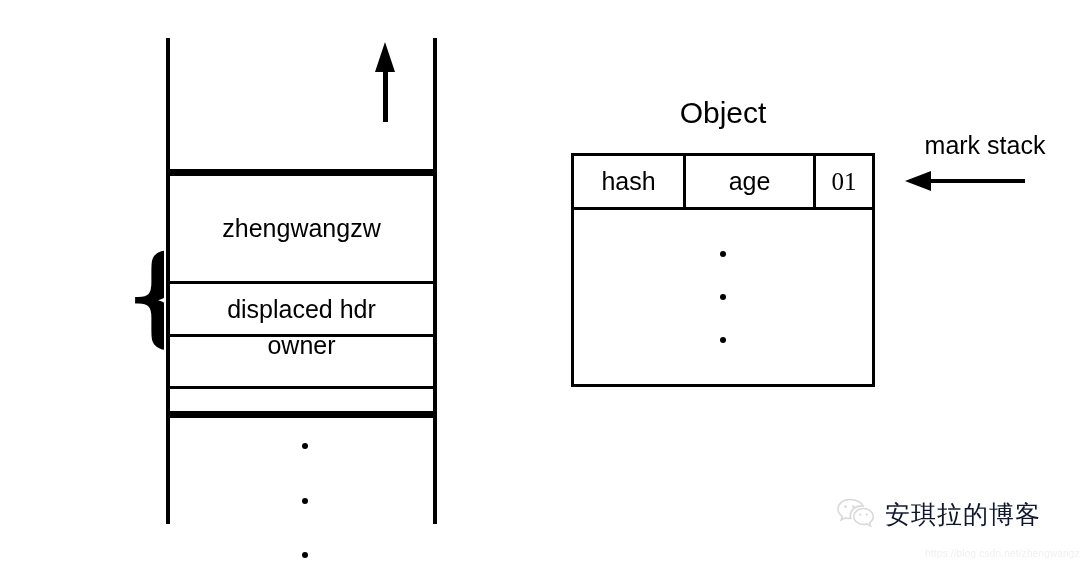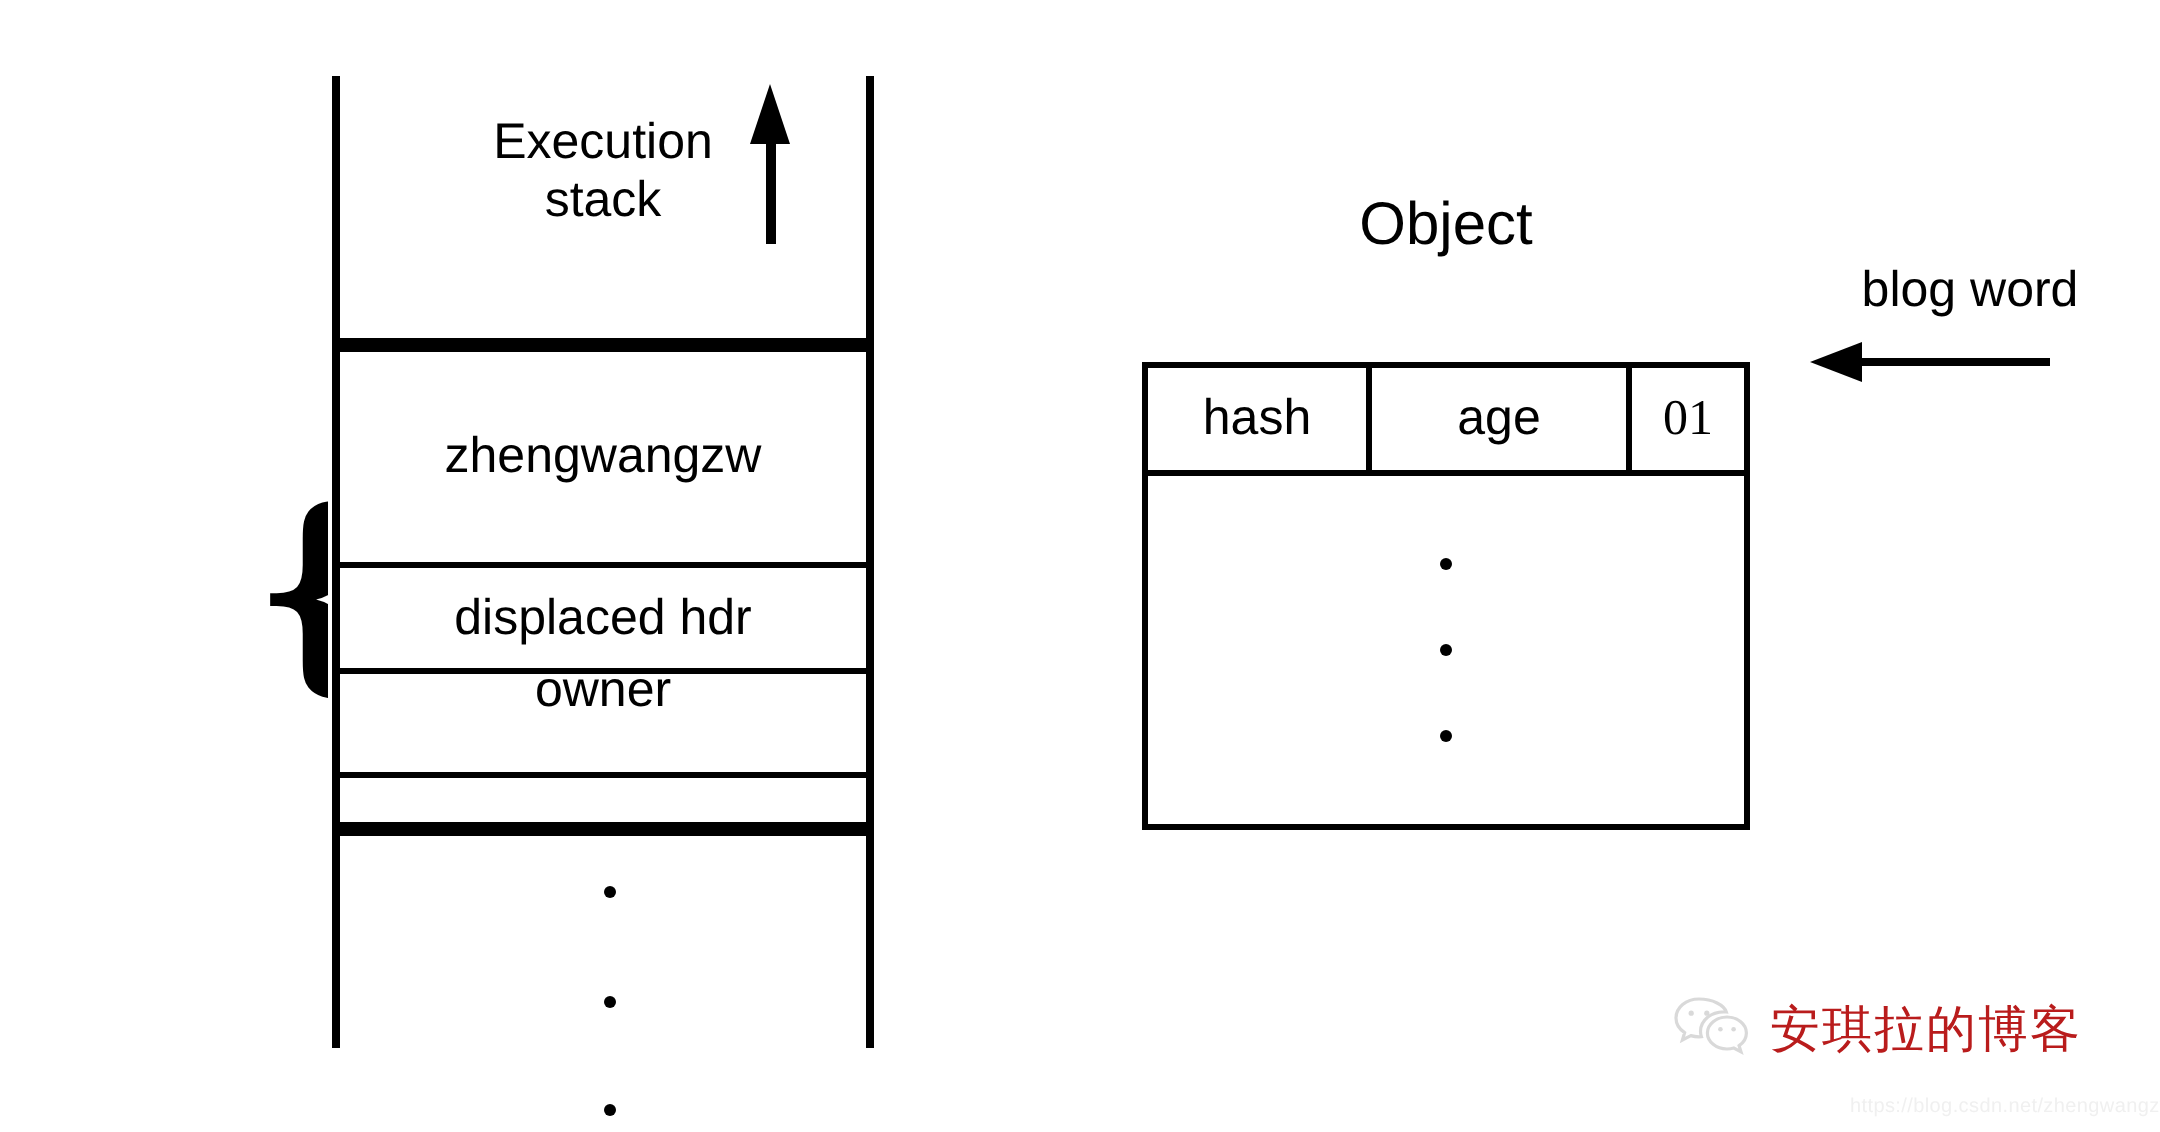--- a/index.html
+++ b/index.html
@@ -158,21 +158,20 @@
   }
   #object-box {
     position: absolute;
     left: 571px;
     top: 153px;
     width: 304px;
     height: 234px;
     border: 3px solid #000;
     box-sizing: border-box;
     background: #fff;
-    margin-top: 28px;
   }
   #mark-word-row {
     position: absolute;
     left: 0;
     top: 0;
     right: 0;
     height: 54px;
     display: flex;
     border-bottom: 3px solid #000;
     box-sizing: border-box;
@@ -252,21 +251,21 @@
     top: 497px;
     display: flex;
     align-items: center;
     gap: 9px;
     color: #d9d9d9;
     user-select: none;
   }
   #wechat-icon { width: 40px; height: 34px; position: relative; }
   #watermark-text {
     font-size: 25px;
-    color: #b91c1c;
+    color: #0f172a;
     letter-spacing: 1px;
   }
   #watermark-url {
     position: absolute;
     left: 925px;
     top: 548px;
     font-size: 10px;
     color: #f0f0f0;
     letter-spacing: 0.2px;
     white-space: nowrap;
@@ -275,24 +274,20 @@
 </head>
 <body>
 
 <div class="canvas">
 
   <div id="stack-column">
 
     <div class="stack-rail left"></div>
     <div class="stack-rail right"></div>
 
-    <div class="stack-cell" id="cell-execution-stack">
-      <span>Execution</span>
-      <span>stack</span>
-    </div>
 
     <div class="hline thick" id="div-below-exec"></div>
 
     <div class="stack-cell" id="cell-method-activation">
       <span>zhengwangzw</span>
     </div>
 
     <div class="hline thin" id="div-above-hdr"></div>
 
     <div class="stack-cell" id="cell-displaced-hdr">
@@ -345,21 +340,21 @@
     <div id="object-body">
       <div id="object-dots">
         <span class="dot"></span>
         <span class="dot"></span>
         <span class="dot"></span>
       </div>
     </div>
   </div>
 
   <div id="mark-word-annotation">
-    <div id="mark-word-text">blog word</div>
+    <div id="mark-word-text">mark stack</div>
     <div id="mark-word-arrow">
       <div class="head"></div>
       <div class="shaft"></div>
     </div>
   </div>
 
   <div id="watermark">
     <span id="wechat-icon">
       <svg width="40" height="34" viewBox="0 0 40 34" aria-hidden="true">
         <path d="M13.5 2.5C7 2.5 2 6.8 2 12c0 3 1.7 5.6 4.3 7.3L5.2 23l4.2-2.2c1.3.4 2.7.6 4.1.6.4 0 .8 0 1.2-.05-.3-.9-.45-1.8-.45-2.75 0-5.4 5.2-9.7 11.6-9.7.45 0 .9.02 1.3.07C26.1 5.6 20.4 2.5 13.5 2.5z" fill="none" stroke="#d9d9d9" stroke-width="1.6"></path>

